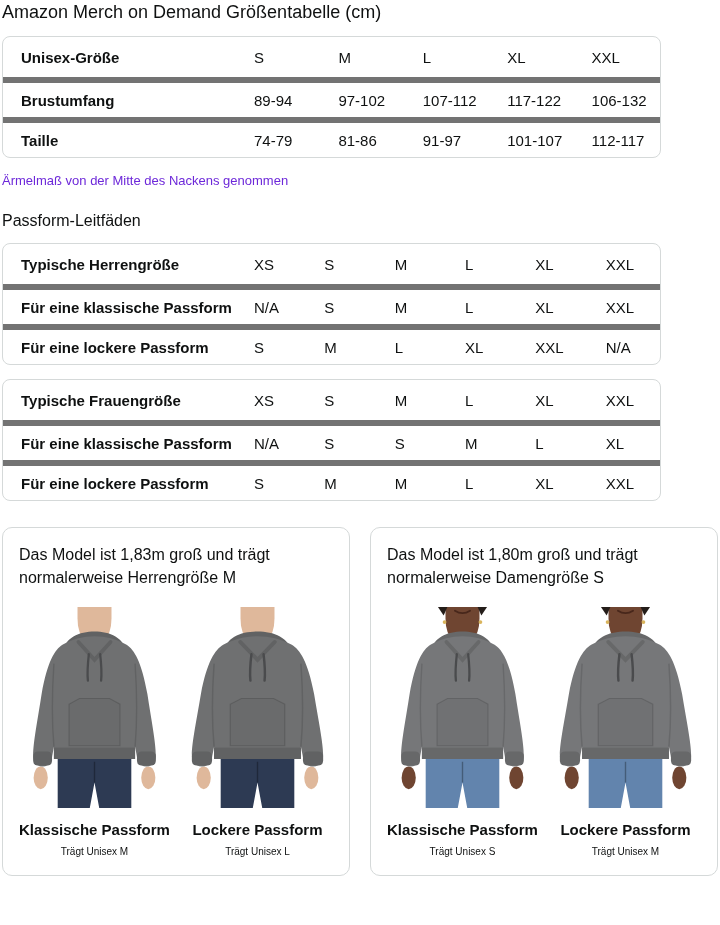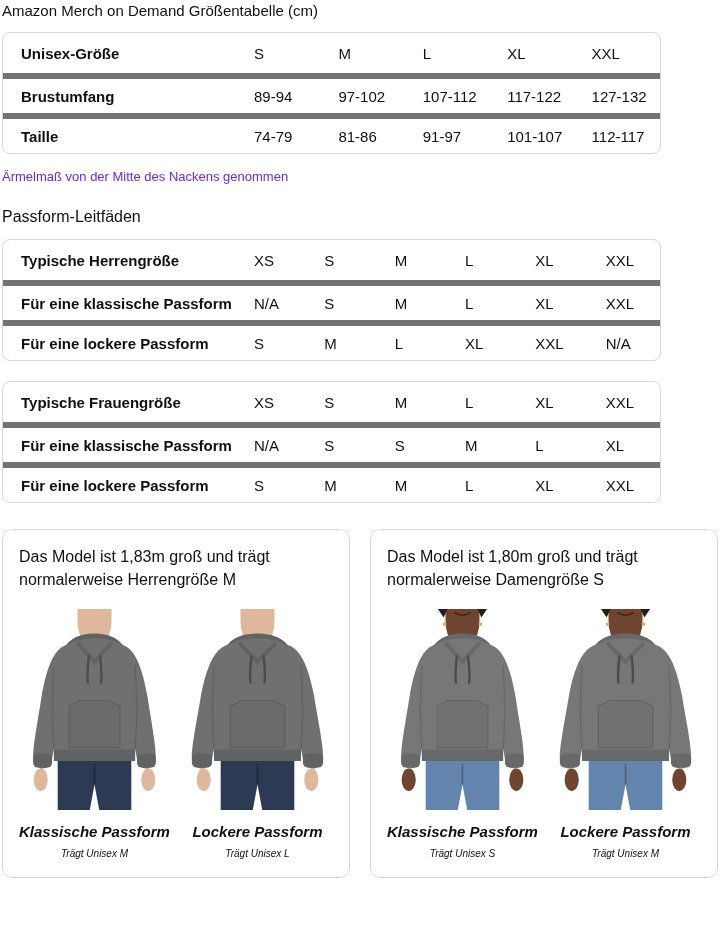--- a/index.html
+++ b/index.html
@@ -2,37 +2,37 @@
 <html><head>
 <meta charset="utf-8">
 <style>
   * { margin:0; padding:0; box-sizing:border-box; }
   html,body { background:#fff; }
   body {
     width:720px; height:925px; overflow:hidden;
     font-family:"Liberation Sans","DejaVu Sans",sans-serif;
     color:#0f1111;
   }
-  .page-title { font-size:15px; font-weight:400; margin:2px 0 0 2px; }
+  .page-title { font-size:18px; font-weight:400; margin:2px 0 0 2px; }
   .tbl {
     border-collapse:separate; border-spacing:0;
     width:659px; margin:13px 2px 0;
     border:1px solid #d5d9d9; border-radius:8px;
     font-size:15px; table-layout:fixed;
   }
   .tbl th, .tbl td { height:40px; text-align:left; vertical-align:middle; padding:0 0 0 16px; font-weight:400; }
   .tbl th.rowlabel { padding-left:18px; font-weight:700; }
   .tbl tr + tr th, .tbl tr + tr td { border-top:6px solid #737373; }
   .note { font-size:13px; margin:15px 0 0 2px; color:#6d28d9; }
   .section-title { font-size:16px; font-weight:400; margin:24px 0 0 2px; }
-  .tbl.fit2 { margin-top:20px; }
+  .tbl.fit2 { margin-top:14px; }
   .cards { display:flex; gap:20px; margin:26px 2px 0;justify-content:space-between; }
   .card { flex:1; border:1px solid #d5d9d9; border-radius:10px; padding:15px 16px 14px; background:#fff; }
   .card-title { font-size:16px; line-height:23px; font-weight:400; }
-  .figures { display:flex; gap:12px; margin-top:12px;font-style:italic; }
+  .figures { display:flex; gap:12px; margin-top:12px; }
   .figures figure { flex:1; text-align:center; }
   .art { width:100%; height:213px; }
   .art svg { width:100%; height:100%; display:block; }
   .fit-label { display:block; font-weight:700; font-size:15px; line-height:19px; margin-top:6px; }
   .size-label { display:block; font-size:10px; line-height:19px; margin-top:3px; }
 
   
   .model-male   { --skin:#dfb89b; --jeans:#2d3a53; --hoodie:#6f7071; --hoodie-dark:#616263; }
   .model-female { --skin:#6f4531; --jeans:#6284ad; --hoodie:#767779; --hoodie-dark:#676869; }
   .skin { fill:var(--skin); }
@@ -76,21 +76,21 @@
       <th>L</th>
       <th>XL</th>
       <th>XXL</th>
     </tr>
     <tr>
       <th class="rowlabel">Brustumfang</th>
       <td>89-94</td>
       <td>97-102</td>
       <td>107-112</td>
       <td>117-122</td>
-      <td>127-132</td>
+      <td>106-132</td>
     </tr>
     <tr>
       <th class="rowlabel">Taille</th>
       <td>74-79</td>
       <td>81-86</td>
       <td>91-97</td>
       <td>101-107</td>
       <td>112-117</td>
     </tr>
   </tbody>

